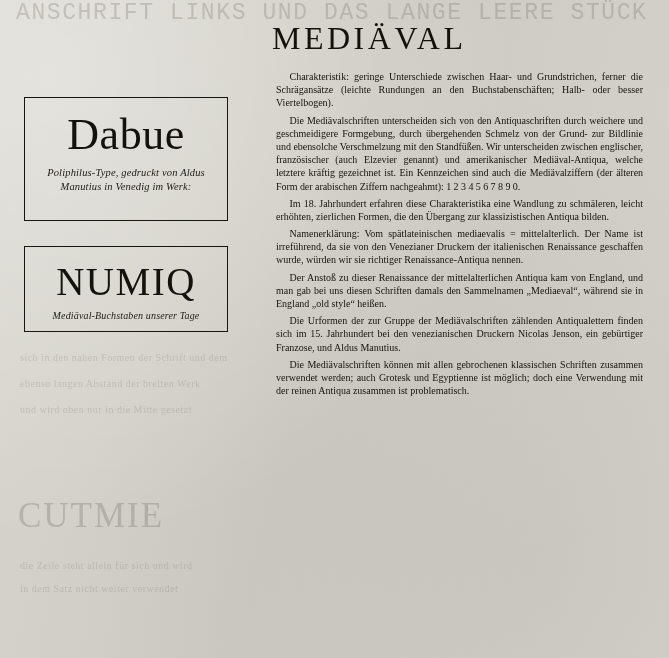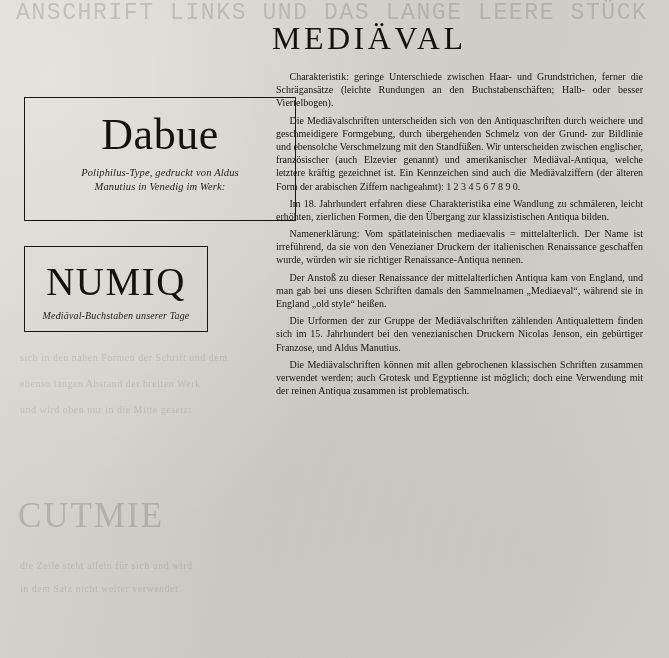--- a/index.html
+++ b/index.html
@@ -72,22 +72,22 @@
   }
   .specimen {
     box-sizing: border-box;
     border: 1.6px solid #17150f;
     background: transparent;
     padding: 12px 10px 11px 10px;
     text-align: center;
   }
   .specimen + .specimen { margin-top: 25px; }
 
-  .spec1 { height: 124px; width: 272px; }
-  .spec2 { height: 86px; width: 184px; }
+  .spec1 { height: 124px; width: 204px; }
+  .spec2 { height: 86px; width: 204px; }
 
   .spec-word {
     font-family: "Liberation Serif", serif;
     font-size: 44px;
     line-height: 1.04;
     letter-spacing: 0.5px;
     color: #14120d;
     margin: 2px 0 8px 0;
   }
   .spec-word-caps {

